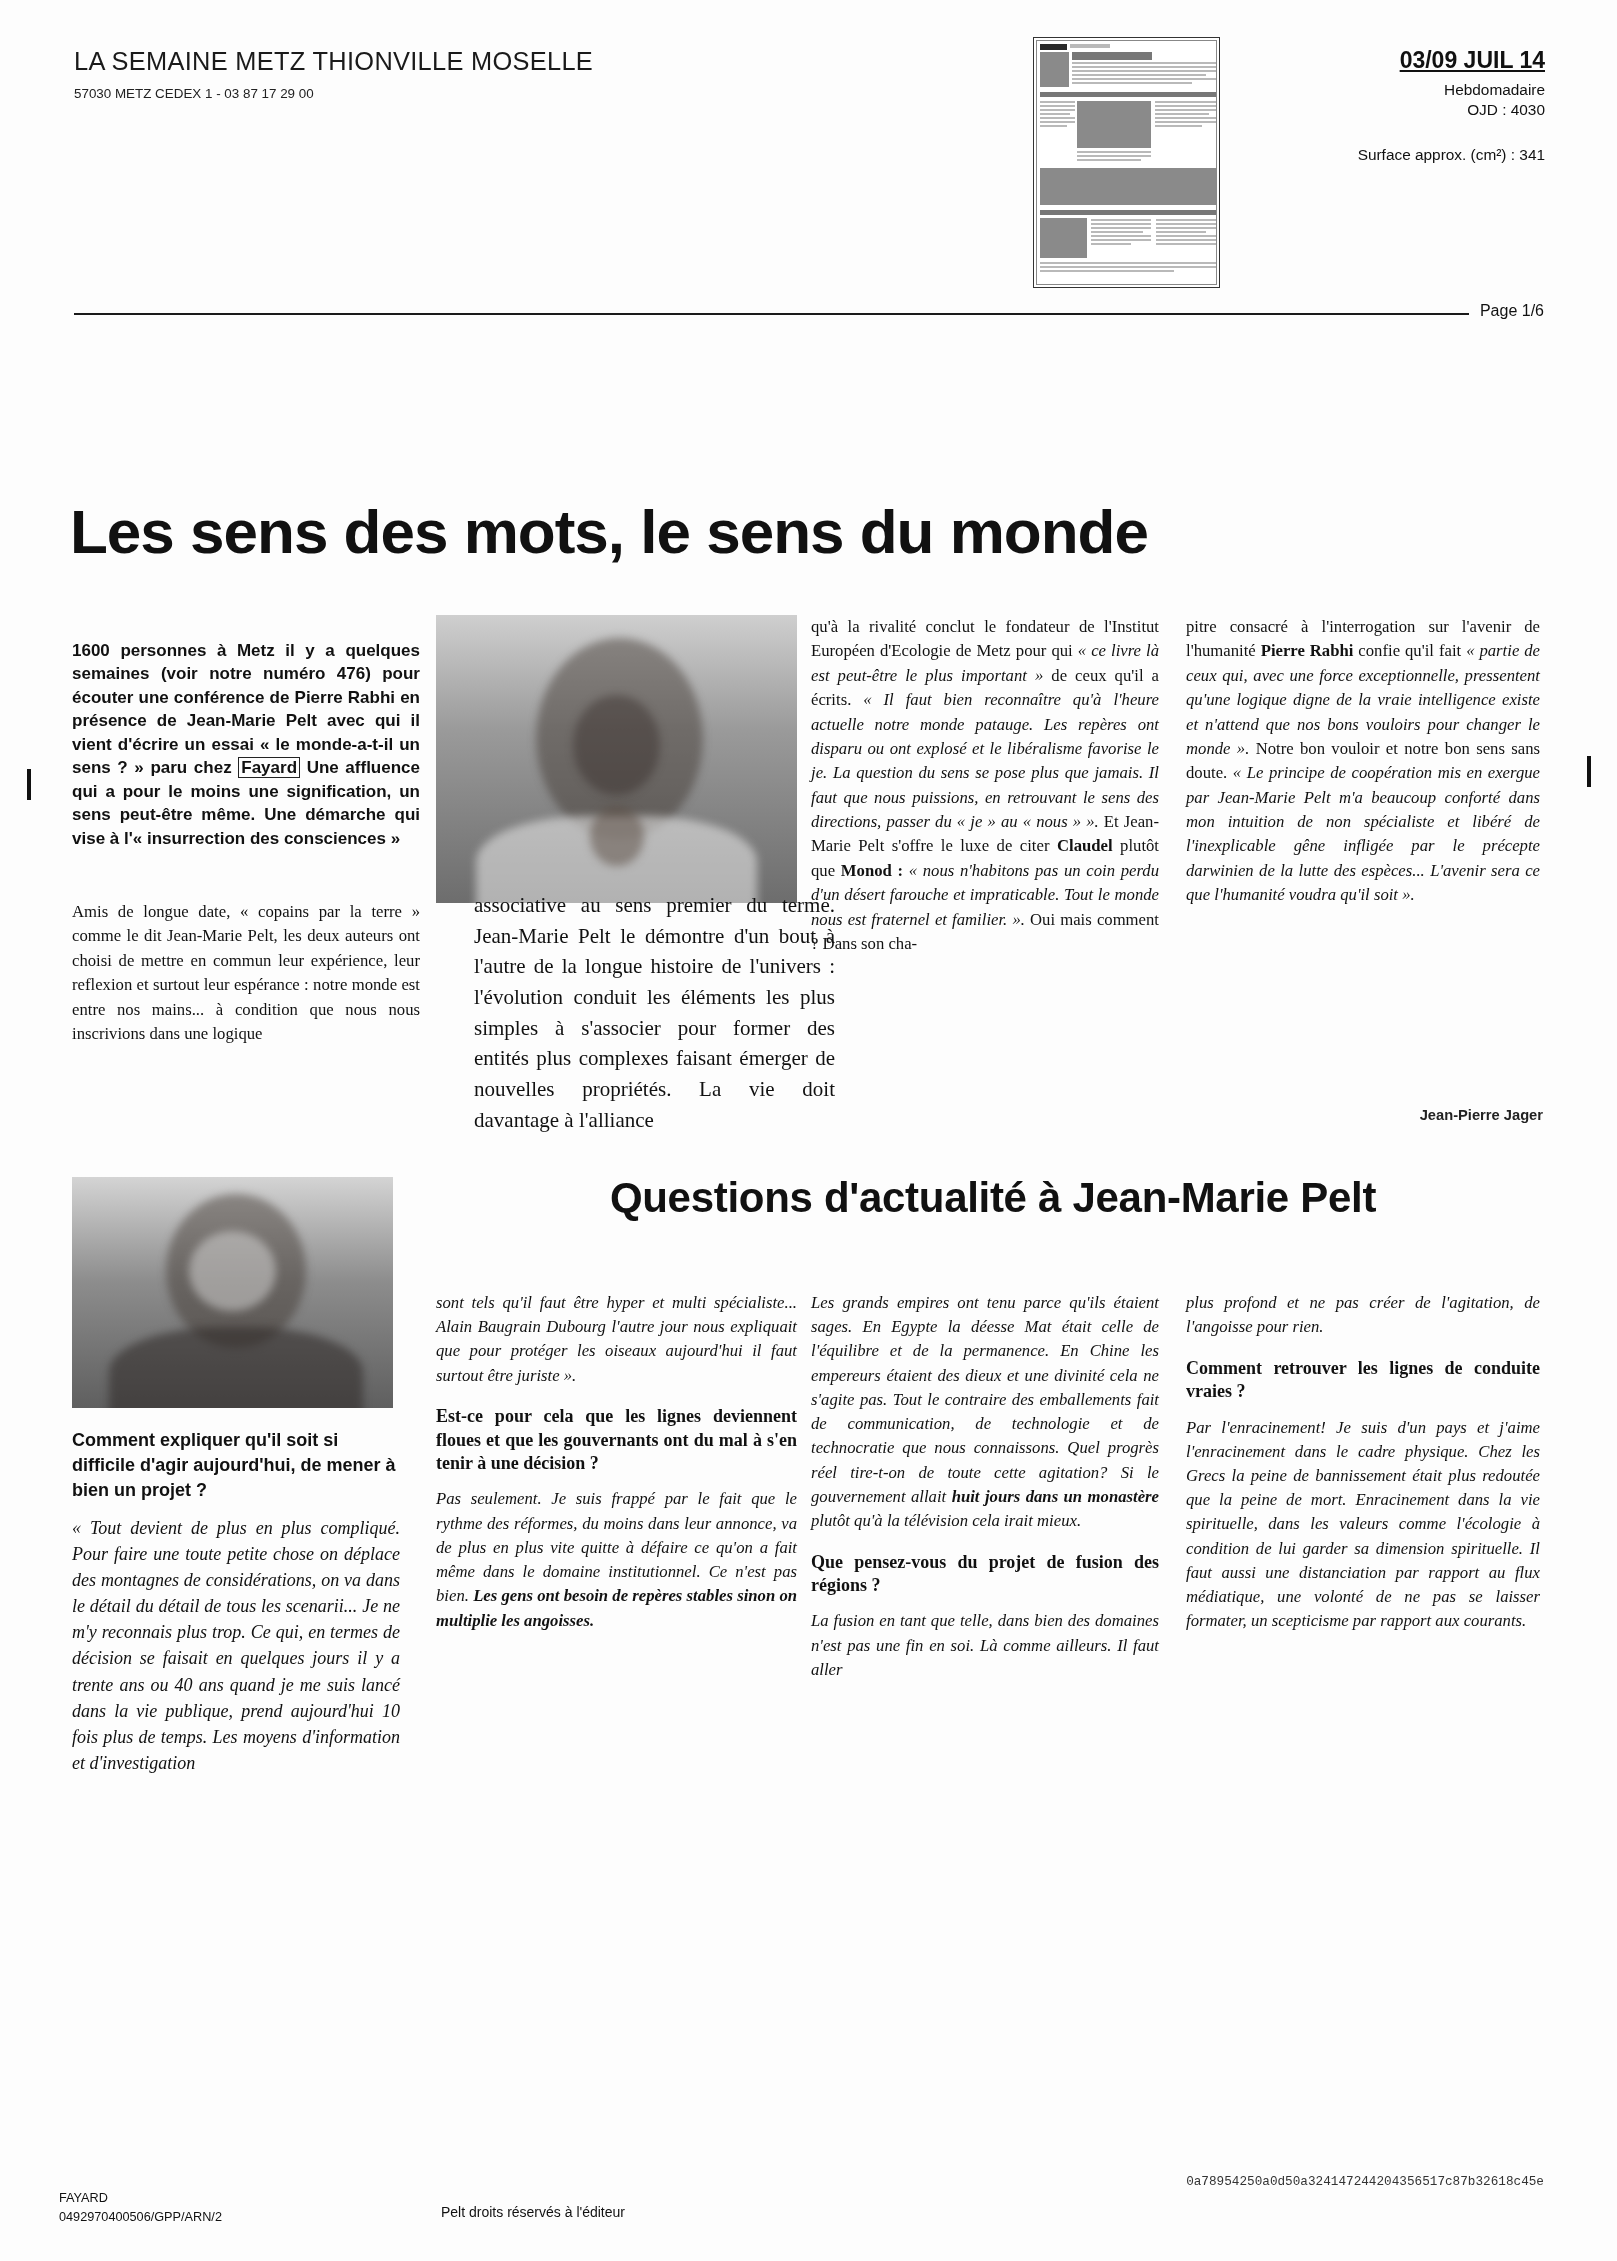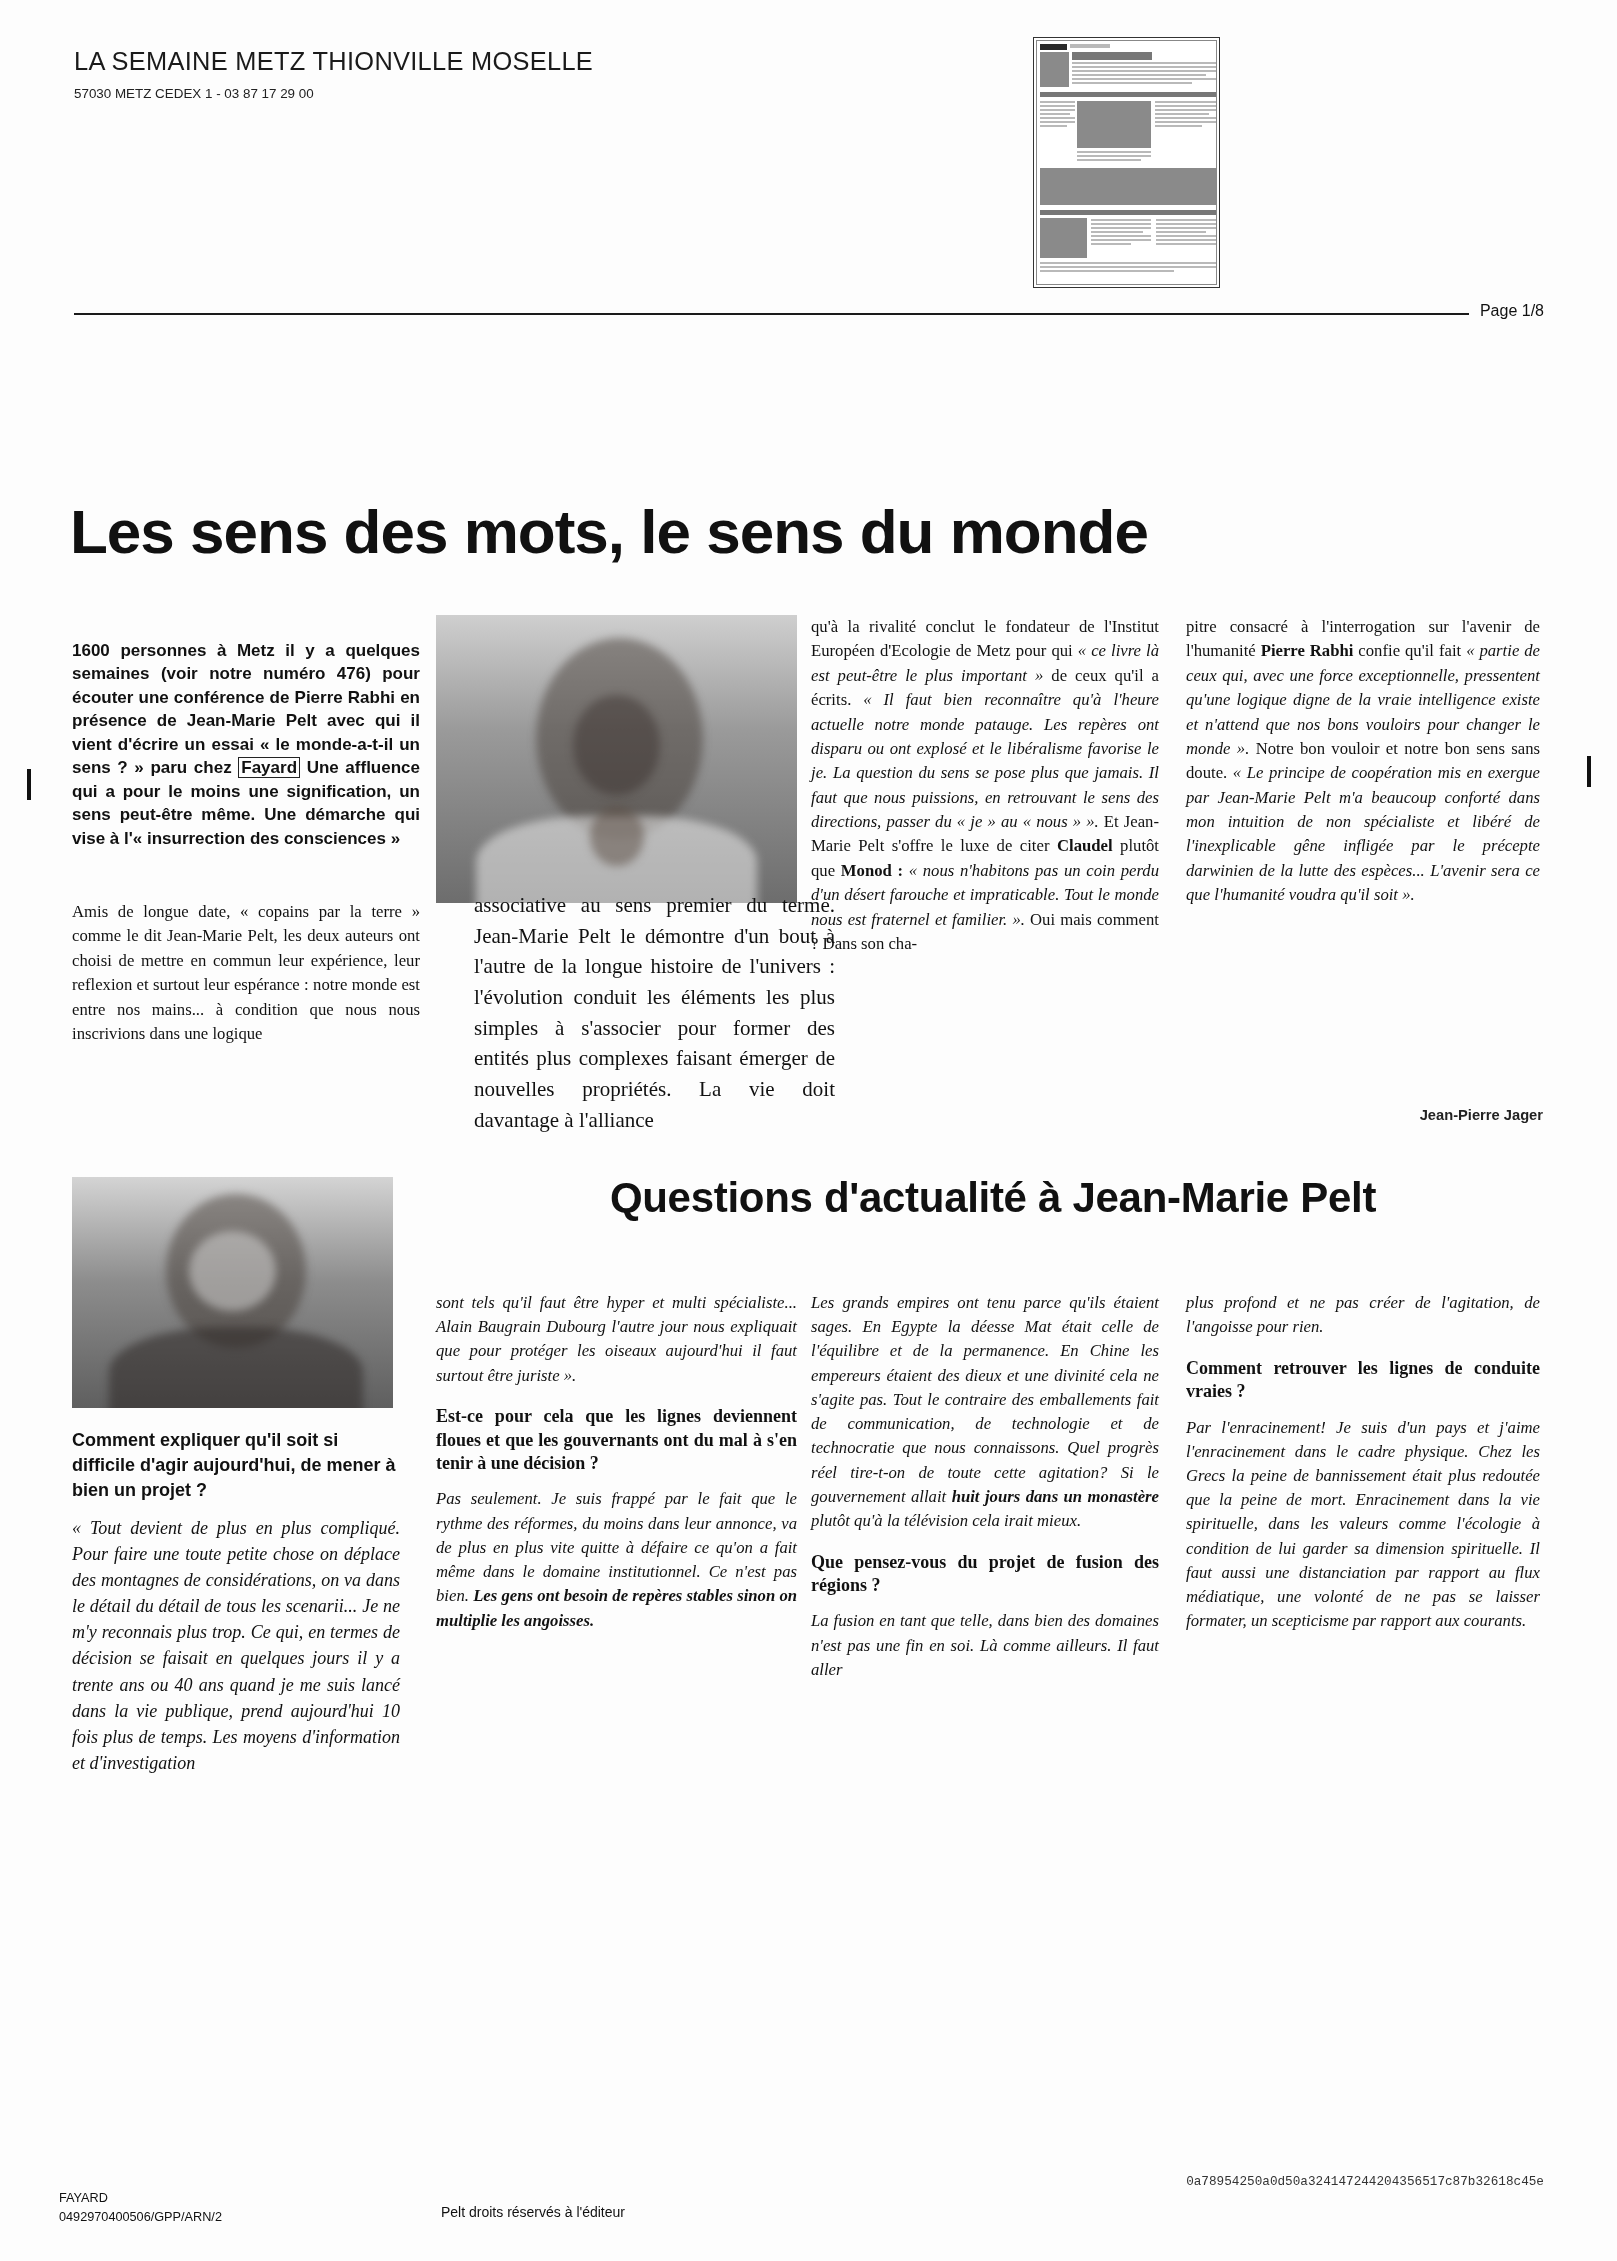--- a/index.html
+++ b/index.html
@@ -270,20 +270,26 @@
 <body>
 
 <div class="page">
 
   <div class="header">
     <div class="pub-name">LA SEMAINE METZ THIONVILLE MOSELLE</div>
     <div class="pub-addr">
       <div>57030 METZ CEDEX 1 - 03 87 17 29 00</div>
     </div>
 
+    <div class="header-right">
+      <div class="issue-date">03/09 JUIL 14</div>
+      <div class="periodicity">Hebdomadaire</div>
+      <div class="ojd">OJD : 4030</div>
+      <div class="surface">Surface approx. (cm²) : 341</div>
+    </div>
   </div>
 
   <div class="thumb">
     <div class="thumb-inner">
       <div class="th-row th-black" style="left:2.7px;top:2.7px;width:27px;height:6px;"></div>
       <div class="th-row" style="left:33px;top:3.3px;width:40px;height:4px;"></div>
       <div class="th-row th-img" style="left:2.7px;top:11.4px;width:29px;height:35px;"></div>
       <div class="th-row th-dark" style="left:35px;top:11.4px;width:80px;height:7.4px;"></div>
       <div class="th-row" style="left:35px;top:21px;width:144px;height:2px;"></div>
       <div class="th-row" style="left:35px;top:25px;width:144px;height:2px;"></div>
@@ -328,21 +334,21 @@
       <div class="th-row" style="left:119px;top:194px;width:60px;height:2px;"></div>
       <div class="th-row" style="left:119px;top:198px;width:60px;height:2px;"></div>
       <div class="th-row" style="left:119px;top:202px;width:60px;height:2px;"></div>
       <div class="th-row" style="left:2.7px;top:221px;width:177px;height:2px;"></div>
       <div class="th-row" style="left:2.7px;top:225px;width:177px;height:2px;"></div>
       <div class="th-row" style="left:2.7px;top:229px;width:134px;height:2px;"></div>
     </div>
   </div>
 
   <div class="rule"></div>
-  <div class="page-num">Page 1/8</div>
+  <div class="page-num">Page 1/6</div>
 
   <div class="headline">Les sens des mots, le sens du monde</div>
 
   <div class="col lead">
     <span>1600 personnes à Metz il y a quelques semaines (voir notre numéro 476) pour écouter une conférence de Pierre Rabhi en présence de Jean-Marie Pelt avec qui il vient d'écrire un essai « le monde-a-t-il un sens ? » paru chez </span><span class="boxed">Fayard</span><span> Une affluence qui a pour le moins une signification, un sens peut-être même. Une démarche qui vise à l'« insurrection des consciences »</span>
   </div>
 
   <div class="col c1b">Amis de longue date, « copains par la terre » comme le dit Jean-Marie Pelt, les deux auteurs ont choisi de mettre en commun leur expérience, leur reflexion et surtout leur espérance : notre monde est entre nos mains... à condition que nous nous inscrivions dans une logique</div>
 
   <div class="photo1">

